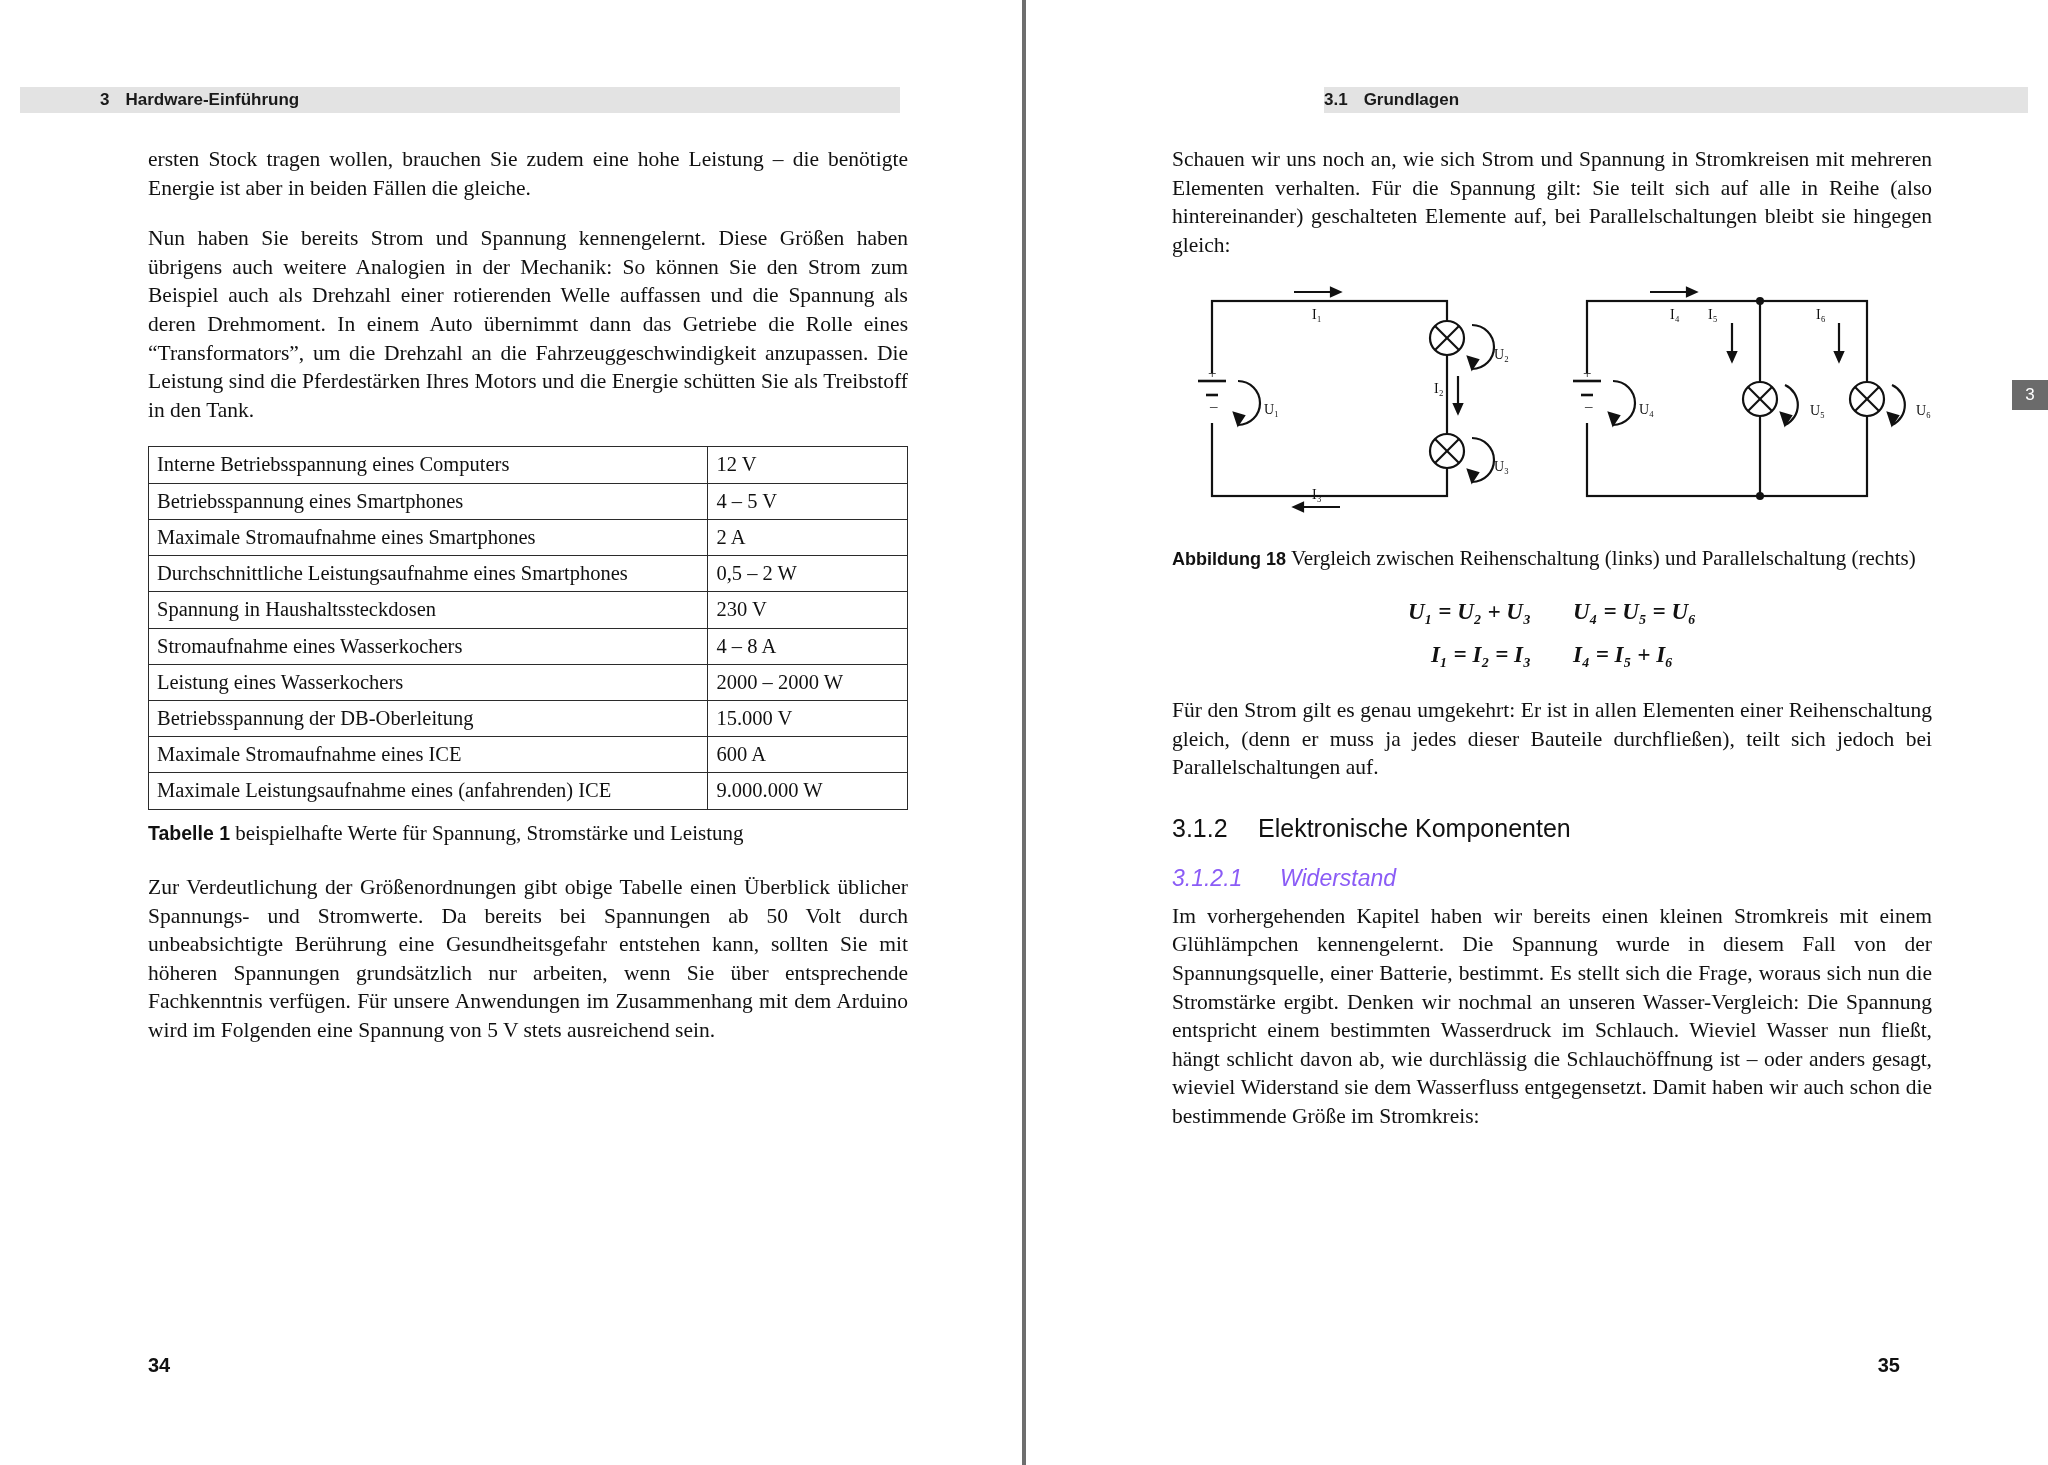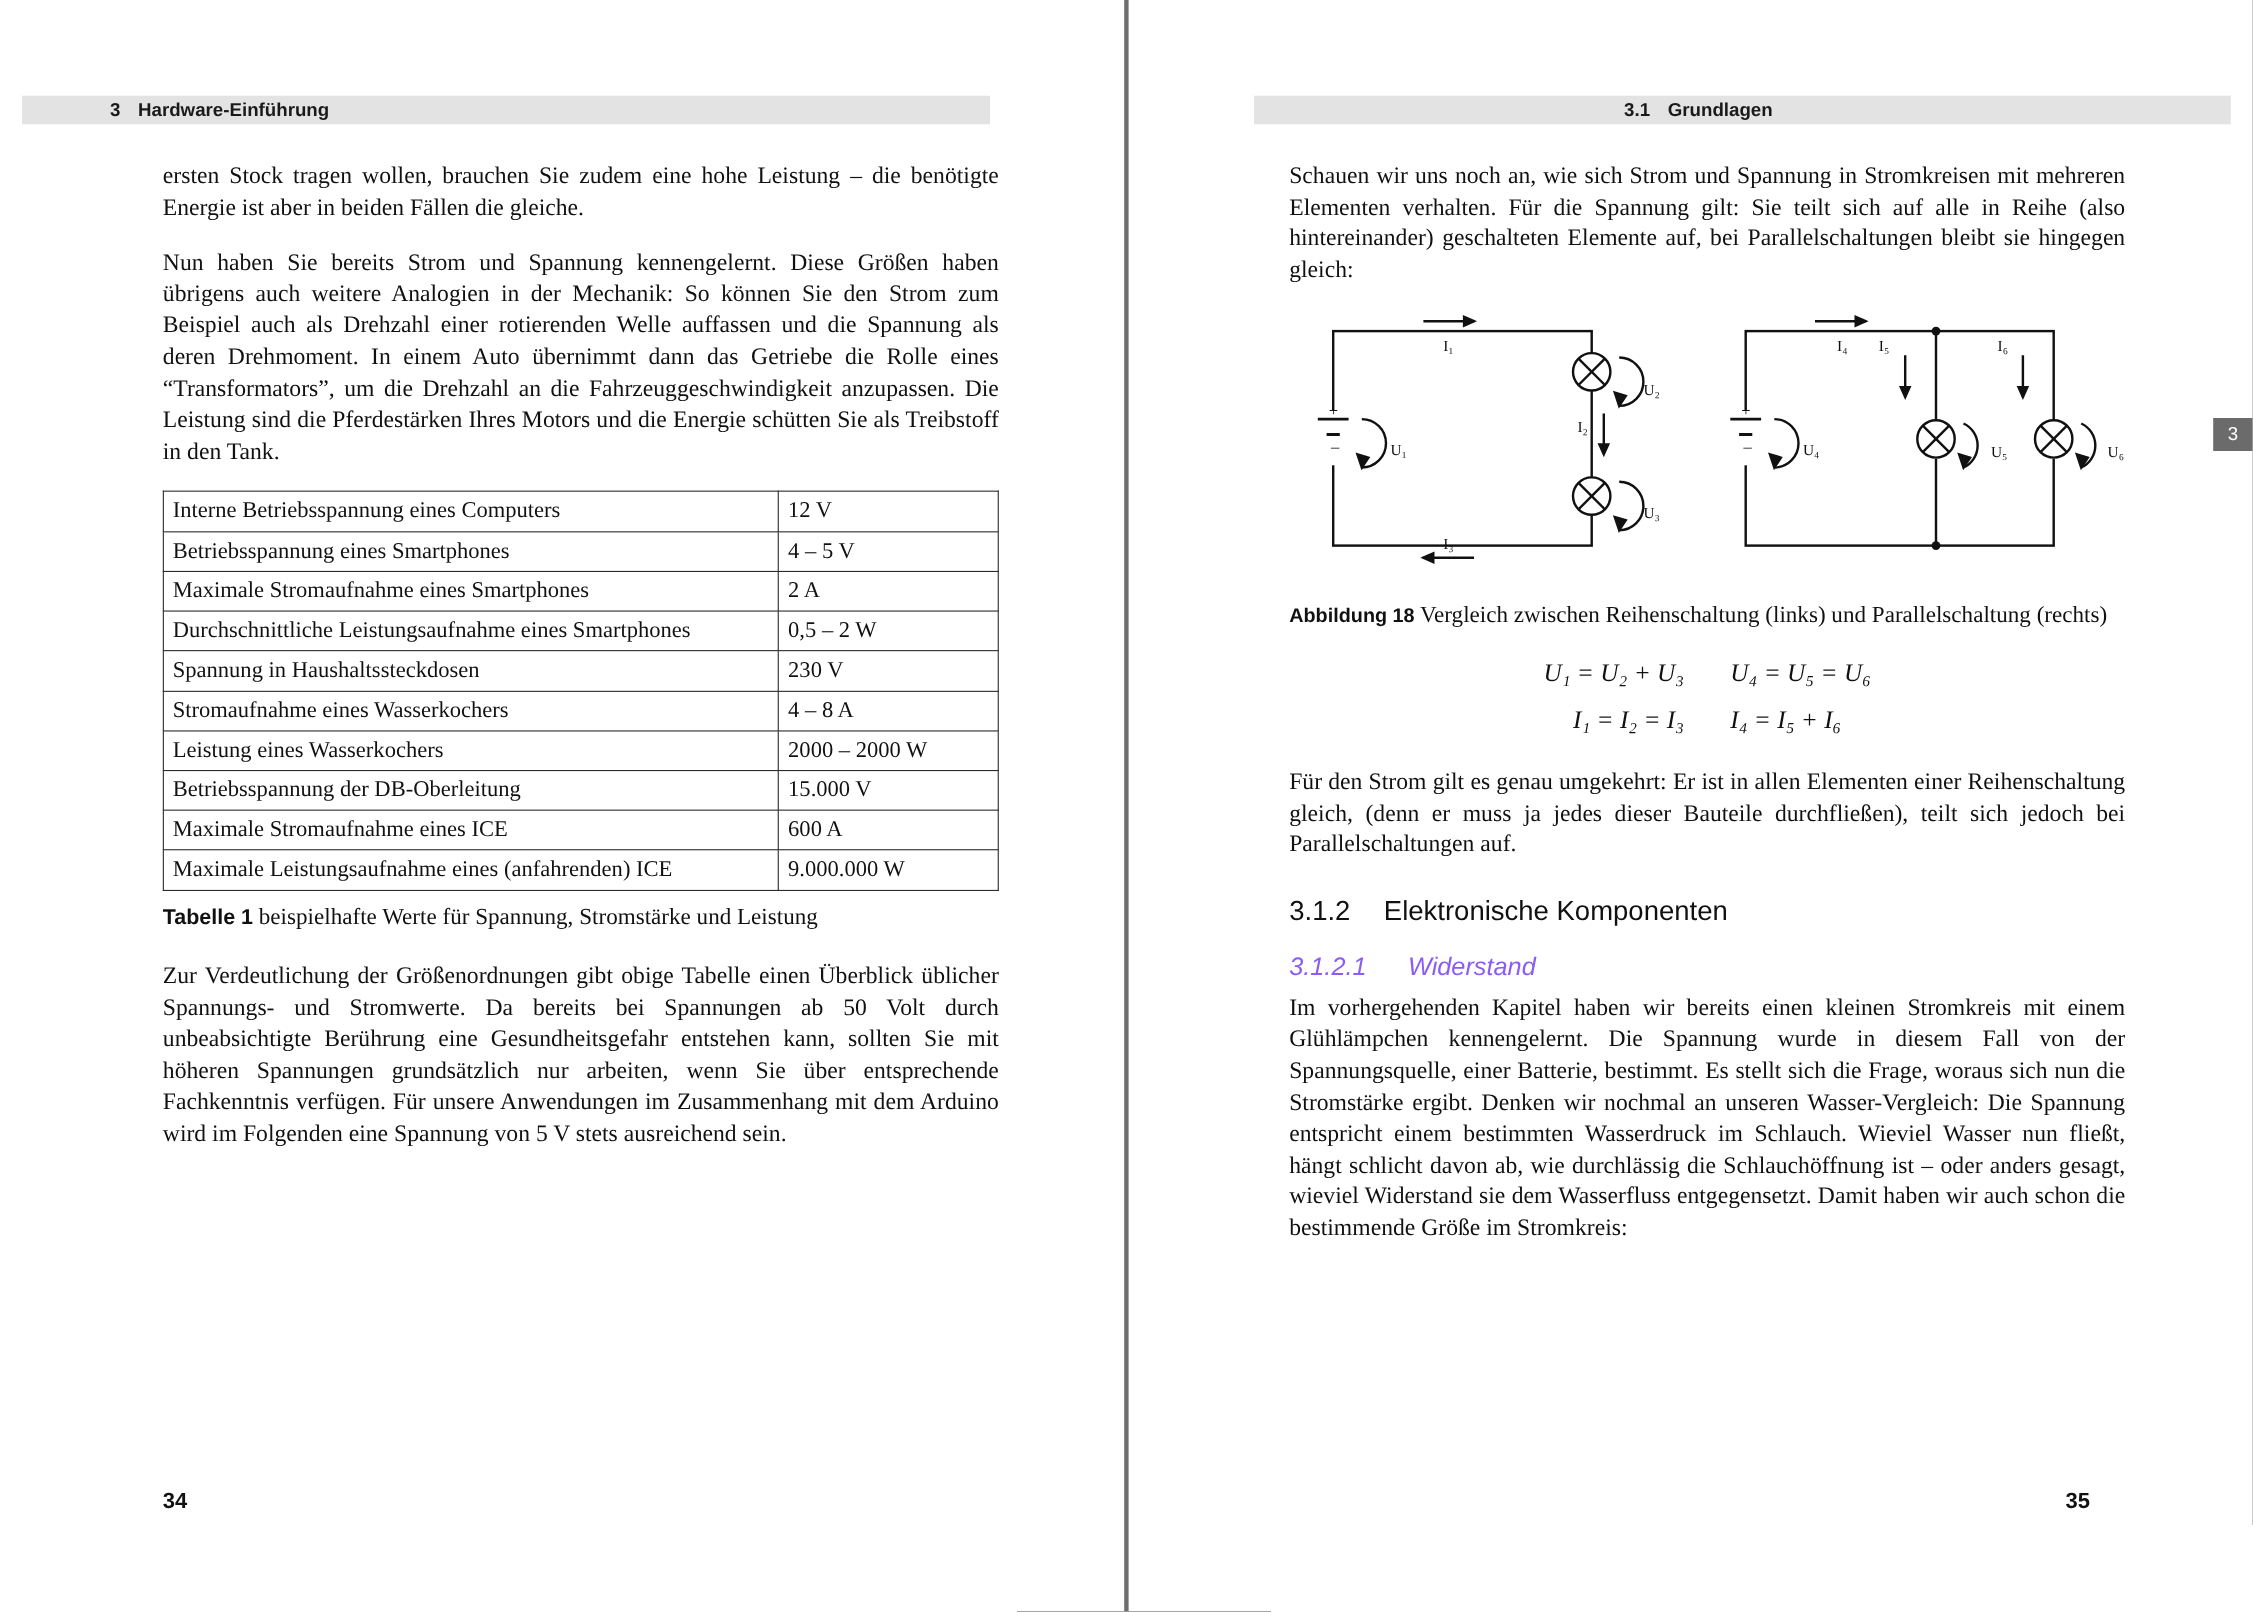--- a/index.html
+++ b/index.html
@@ -66,24 +66,24 @@
   .runhead-left {
     left: 20px;
     top: 87px;
     width: 880px;
     padding-left: 80px;
     box-sizing: border-box;
   }
   .runhead-right {
     right: 20px;
     top: 87px;
-    width: 888px;
+    width: 704px;
     padding-right: 80px;
     box-sizing: border-box;
-    justify-content: center;
+    justify-content: flex-start;
   }
   .runhead-right .num {
     margin-right: 16px;
   }
 
   .thumbtab {
     position: absolute;
     right: 0;
     top: 380px;
     width: 36px;
@@ -189,20 +189,21 @@
     margin: 10px 0 26px 0;
     font-family: "Liberation Serif", serif;
     font-size: 23px;
     color: #111;
   }
   .frow {
     display: flex;
     justify-content: center;
     gap: 42px;
     margin-bottom: 12px;
+    font-weight: bold;
   }
   .f { font-style: italic; white-space: nowrap; }
 </style>
 </head>
 <body>
 
 <div class="spread">
 
   <div class="page page-left">
 

